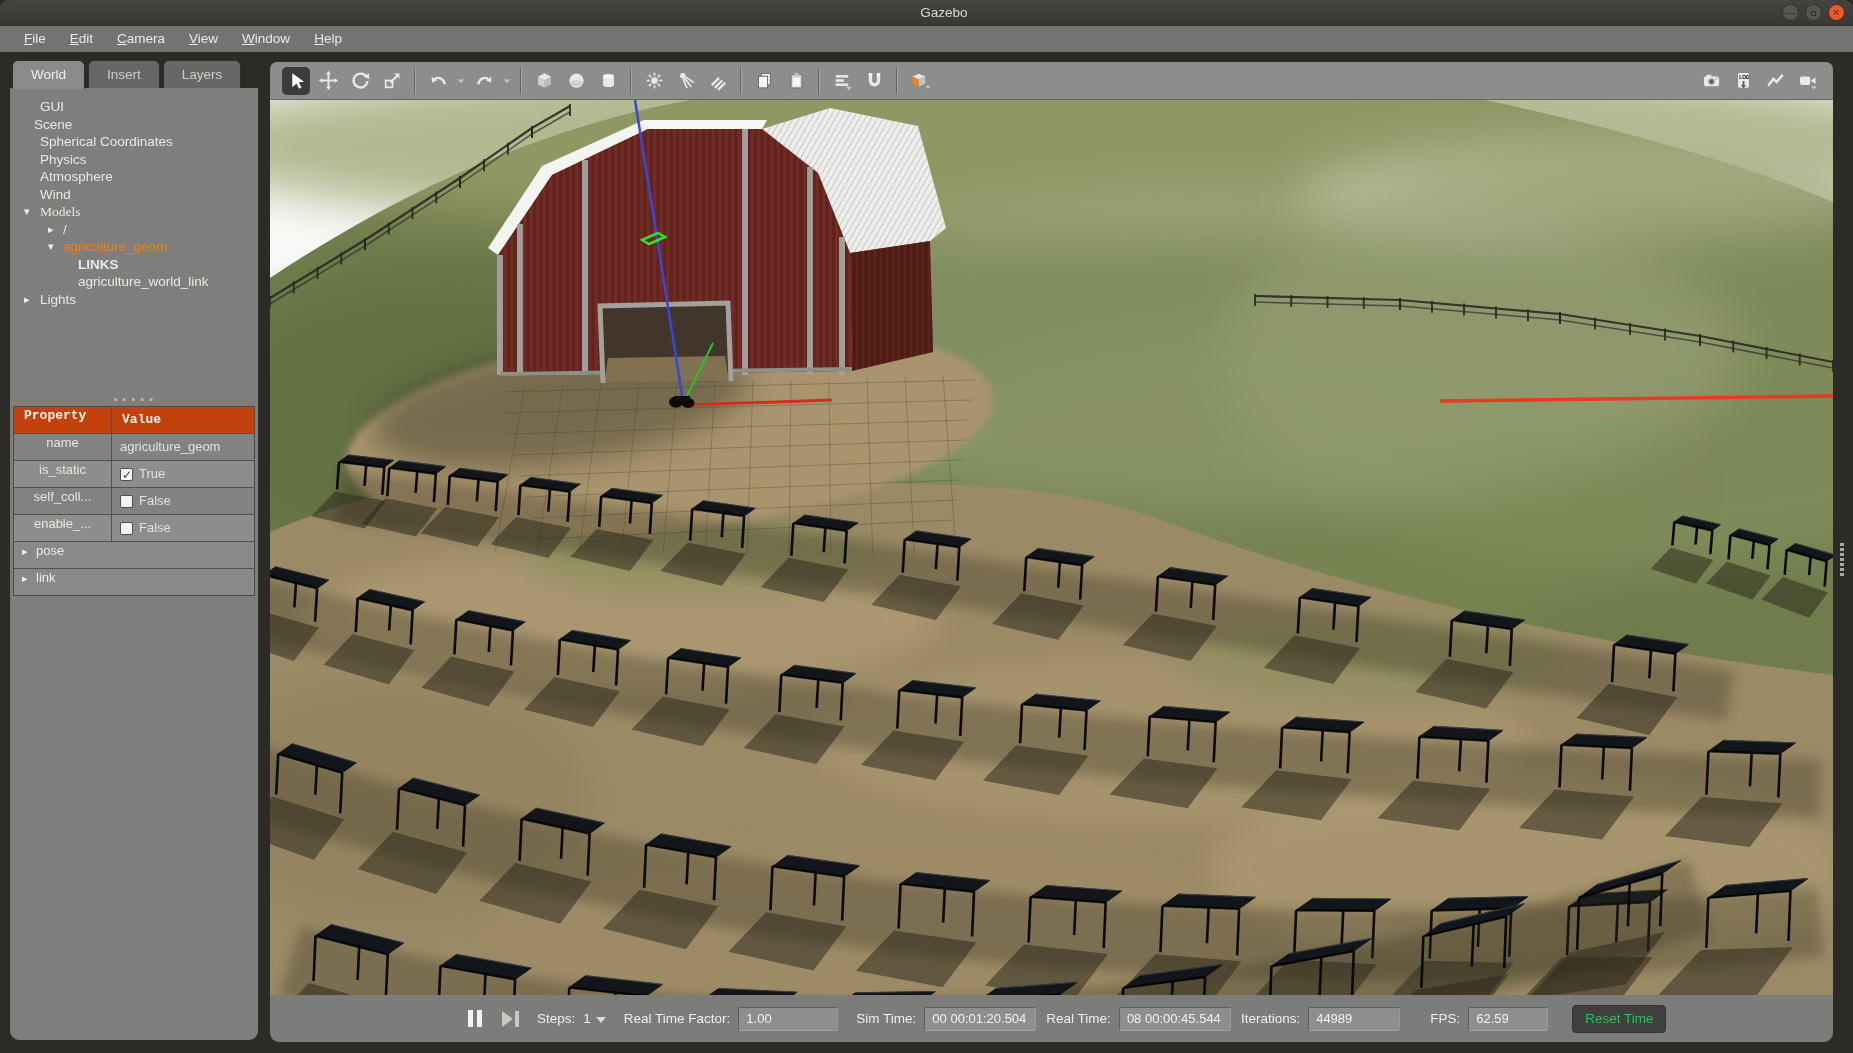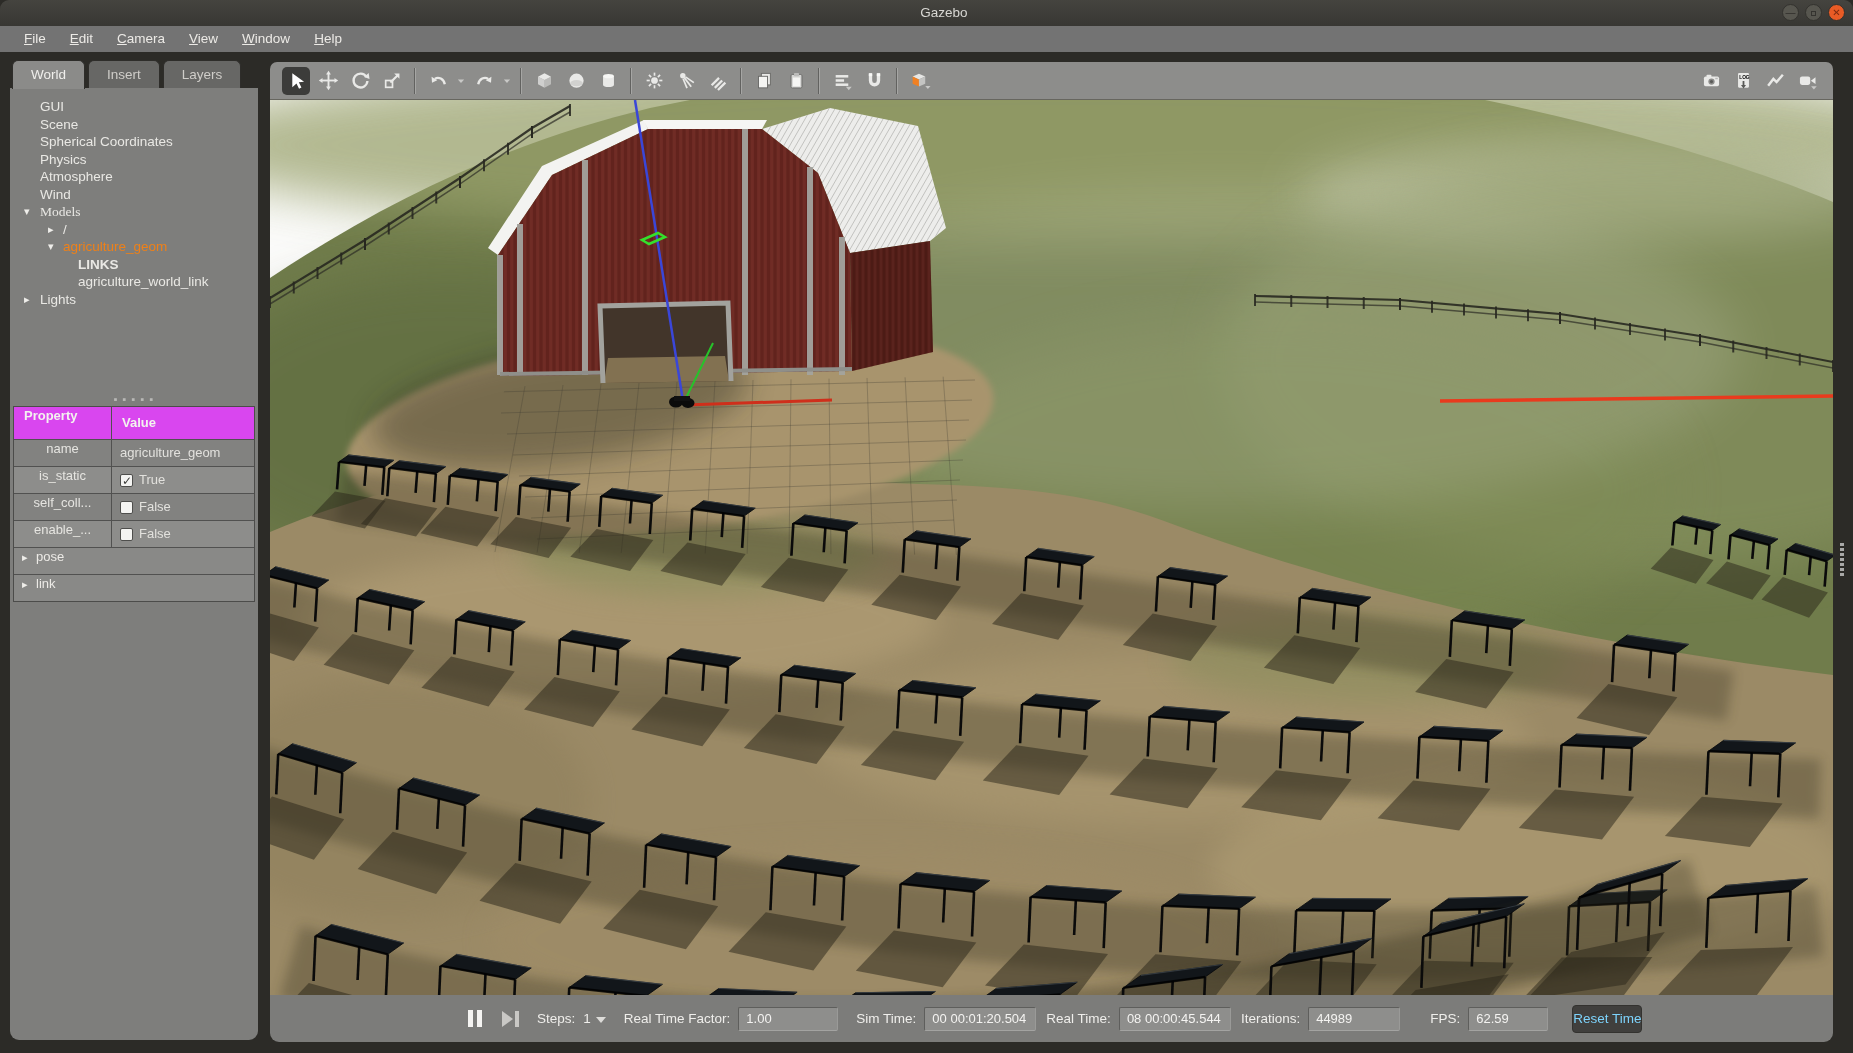--- a/index.html
+++ b/index.html
@@ -36,21 +36,21 @@
   .tree { position:absolute; left:0; top:10px; width:100%; }
   .tree-item { position:relative; height:17.5px; font-size:13.5px; line-height:17.5px;
     color:#e9e8e4; white-space:nowrap; cursor:default; }
   .tree-arrow { position:absolute; top:0; font-size:11px; color:#efeeea; }
   .tree-label { position:absolute; top:0; }
   .splitter-dots { position:absolute; left:0; top:306px; width:100%; text-align:center;
     color:#b9b9b7; font-size:11px; line-height:10px; letter-spacing:1px; cursor:row-resize; }
   .ptable { position:absolute; left:3px; top:318px; width:242px; border:1px solid #4c4c4a;
     font-size:13px; }
   .prow { display:flex; height:27px; line-height:18.5px; border-top:1px solid #515150; }
-  .prow.header { background:#d946ef; border-top:none; font-weight:bold; color:#f3f2ef; height:32px; }
+  .prow.header { background:#c2410c; border-top:none; font-weight:bold; color:#f3f2ef; height:26px;font-family:Liberation Mono, monospace; }
   .prow.header .pcell, .prow.header .vcell { text-align:left; padding-left:10px; color:#f3f2ef; }
   .pcell { width:97px; text-align:center; color:#e6e5e1; overflow:hidden; }
   .vcell { flex:1; padding-left:8px; color:#e2e1dd; border-left:1px solid #515150;
     display:flex; align-items:center; overflow:hidden; }
   .prow.r0 { background:#828280; } .prow.r1 { background:#8d8d8b; }
   .prow.group { background:#89898七; }
   .prow.group { background:#898987; }
   .grp-label { padding-left:22px; color:#eceae6; position:relative; }
   .grp-arrow { position:absolute; left:8px; top:0; font-size:11px; color:#efeeea; }
   .checkbox { width:13px; height:13px; background:#f4f4f2; border:1px solid #4e4e4c;
@@ -89,21 +89,21 @@
     border-right-color:#9a9a98; border-radius:2px; white-space:nowrap; overflow:hidden; }
   .pausebtn { display:flex; gap:4px; cursor:default; }
   .pausebtn i { width:5px; height:17px; background:#f5f4f2; display:block; }
   .stepbtn { margin-left:20px; display:flex; align-items:center; cursor:default; }
   .stepbtn .tri { width:0; height:0; border-left:11px solid #c9c8c5; border-top:8px solid transparent;
     border-bottom:8px solid transparent; }
   .stepbtn .bar { width:4px; height:16px; background:#c9c8c5; margin-left:2px; }
   .steps-val { margin-left:8px; display:flex; align-items:center; cursor:default; }
   .steps-caret { margin-left:5px; width:0; height:0; border-top:6px solid #dddcd9;
     border-left:5px solid transparent; border-right:5px solid transparent; margin-top:3px; }
-  .resetbtn { margin-left:24px; height:28px; padding:0 0; background:#403f3d; color:#7dd3fc;
+  .resetbtn { margin-left:24px; height:28px; padding:0 12px; background:#403f3d; color:#22c55e;
     border:1px solid #33322f; border-radius:4px; font-size:13.5px; line-height:26px; cursor:default; }
 </style>
 </head>
 <body>
 
 <div class="window">
 
   <div class="titlebar">
     <div class="title">Gazebo</div>
     <div class="winbtns">
@@ -120,21 +120,21 @@
       <div class="tab">Insert</div>
       <div class="tab">Layers</div>
     </div>
 
   <div class="leftpanel">
     <div class="tree" id="tree">
         <div class="tree-item">
           <span class="tree-label" style="left: 30px;">GUI</span>
         </div>
         <div class="tree-item">
-          <span class="tree-label" style="left: 30px;">Scene</span>
+          <span class="tree-label" style="left: 24px;">Scene</span>
         </div>
         <div class="tree-item">
           <span class="tree-label" style="left: 30px;">Spherical Coordinates</span>
         </div>
         <div class="tree-item">
           <span class="tree-label" style="left: 30px;">Physics</span>
         </div>
         <div class="tree-item">
           <span class="tree-label" style="left: 30px;">Atmosphere</span>
         </div>

